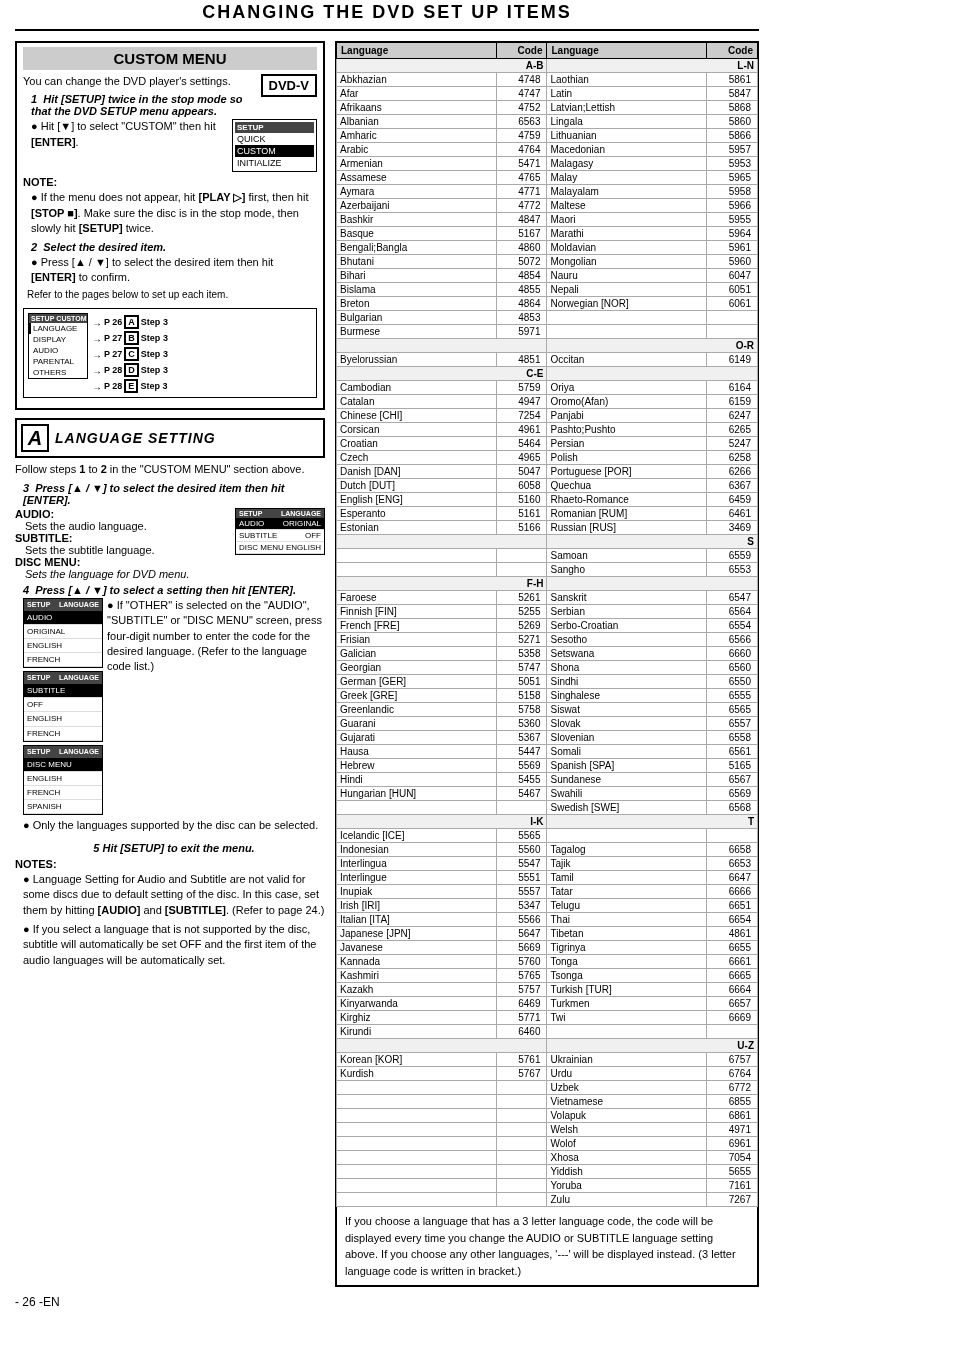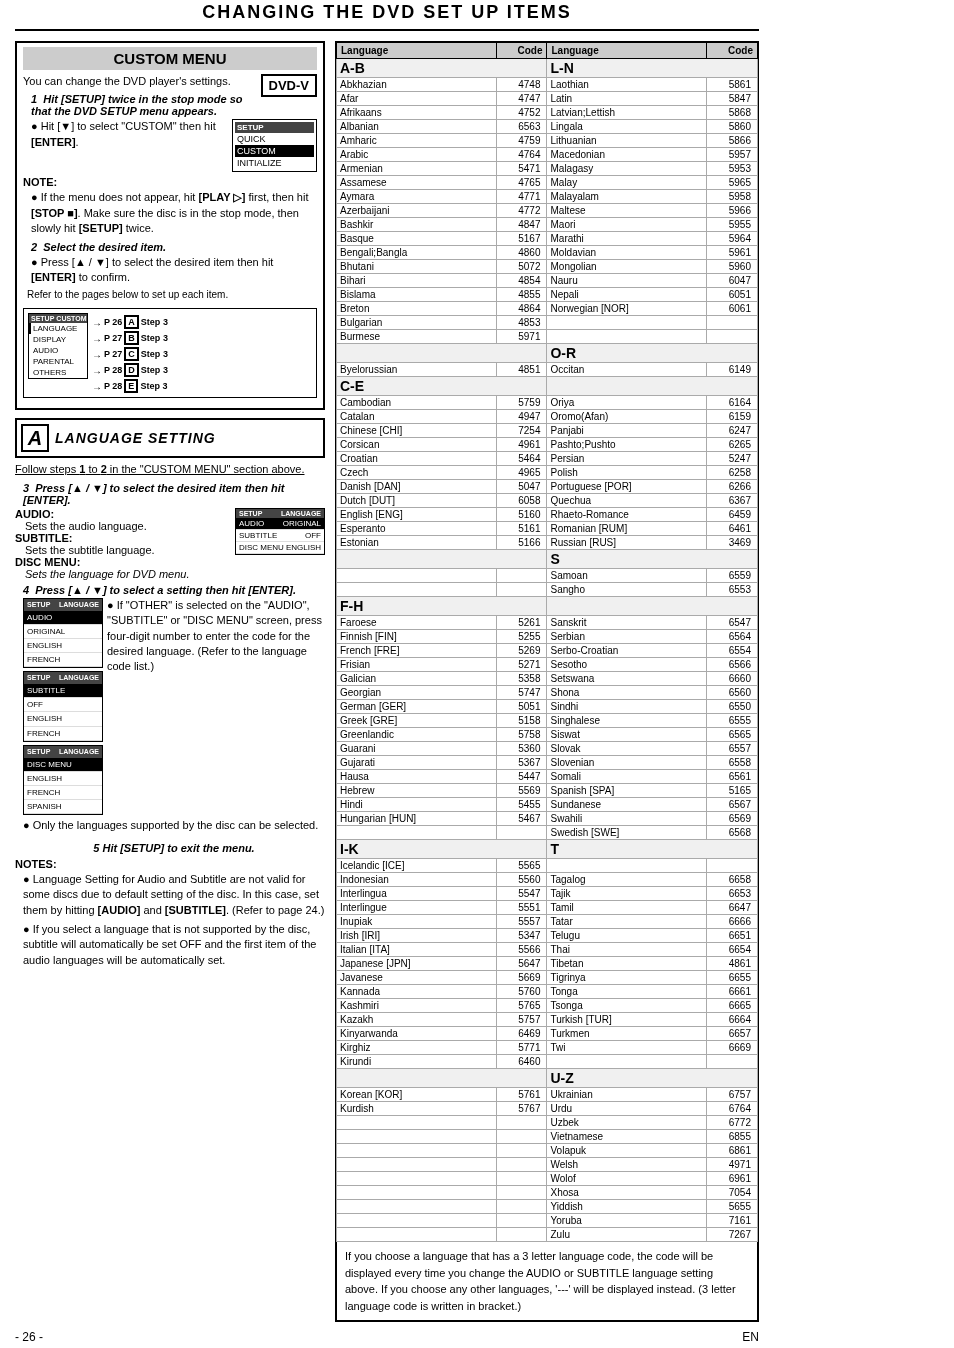--- a/index.html
+++ b/index.html
@@ -154,37 +154,36 @@
       border: 1px solid #000;
       padding: 2px 4px;
       font-weight: bold;
       text-align: left;
     }
     .lang-table td {
       border: 1px solid #aaa;
       padding: 1px 3px;
     }
     .lang-table .section-header td {
-      text-align: left;
+      text-align: right;
       font-weight: bold;
       border-top: 1px solid #000;
       background: #f0f0f0;
-      font-size: 14px;
+      font-size: 10px;
     }
     .lang-table td.code { text-align: right; padding-right: 6px; }
     .bottom-note {
       border: 1px solid #000;
       border-top: none;
       padding: 6px 8px;
       font-size: 11px;
       line-height: 1.5;
     }
     .page-footer {
       display: flex;
-      justify-content: space-between;
       margin-top: 8px;
       font-size: 12px;
     }
     .clearfix::after { content: ''; display: table; clear: both; }
   </style>
 </head>
 <body>
 
 <div class="page">
   <div class="page-title">CHANGING THE DVD SET UP ITEMS</div>
@@ -273,21 +272,21 @@
             </div>
           </div>
         </div>
       </div>
 
       <div class="section-a-header">
         <div class="section-a-box">A</div>
         <div class="section-a-label">LANGUAGE SETTING</div>
       </div>
 
-      <div class="section-text" style="text-decoration:underline;">
+      <div class="section-text" style="">
         Follow steps <b>1</b> to <b>2</b> in the "CUSTOM MENU" section above.
       </div>
 
       <div class="step-italic">
         <span>3</span>&nbsp;&nbsp;<span>Press [▲ / ▼] to select the desired item then hit [ENTER].</span>
       </div>
 
       <div class="clearfix">
         <div class="lang-screenshot">
           <div class="ls-title">

